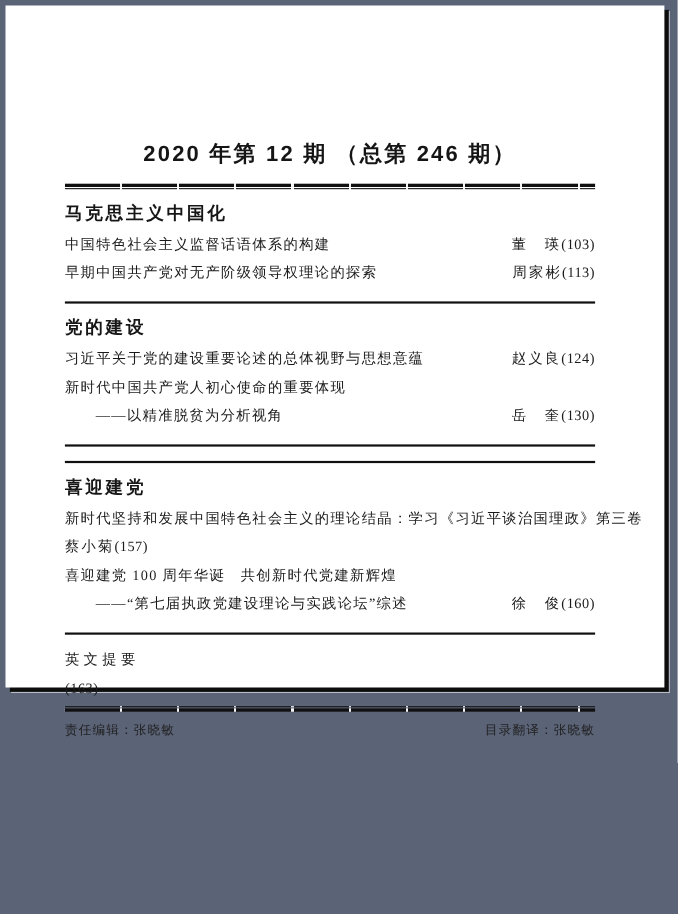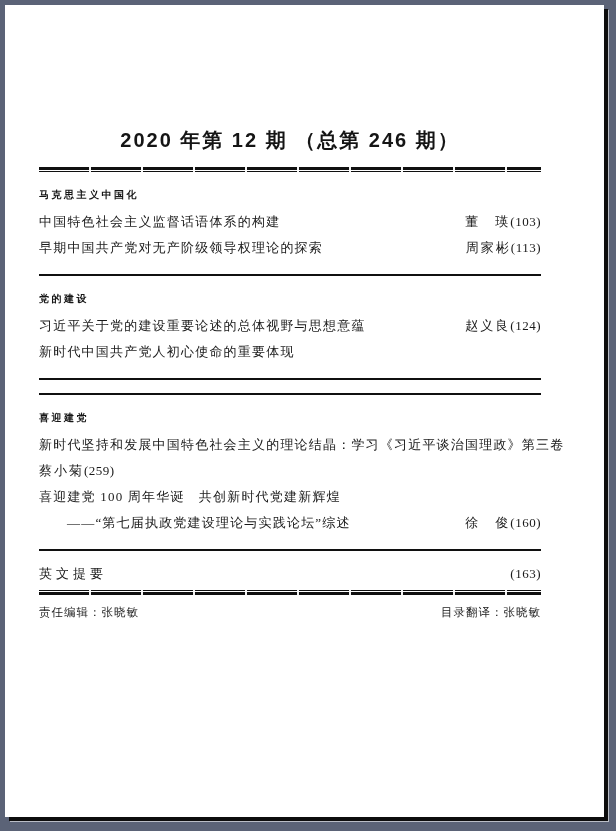--- a/index.html
+++ b/index.html
@@ -7,45 +7,45 @@
     width:616px;height:831px;
     background:#5b6377;
     position:relative;
     font-family:"Liberation Serif", serif;
     color:#1a1a1a;
     overflow:hidden;
   }
   .sheet{
     position:absolute;
     left:5px;top:5px;
-    width:599px;height:812px;
+    width:599px;height:620px;
     background:#ffffff;
     box-shadow:4px 4px 0 #0d0d0d, 5px 5px 0 #b9bdc6;
     box-sizing:border-box;
-    padding:120px 63px 0 34px;
+    padding:120px 63px 0 54px;
   }
   .issue-title{
     margin:0;
     font-family:"Liberation Sans", sans-serif;
     font-weight:600;
     font-size:20px;
     line-height:30px;
     text-align:center;
     letter-spacing:2px;
     color:#151515;
   }
   
   .rule{width:100%;}
   .rule .thick{height:3px;background:repeating-linear-gradient(to right,#101010 0 50px,#f5f5f5 50px 52px);}
   .rule .thin{height:1px;margin-top:1px;background:repeating-linear-gradient(to right,#101010 0 50px,#f5f5f5 50px 52px);}
   .rule-top{margin-top:12px;}
   .rule-bottom{margin-top:3px;}
   .section-heading{
     margin:13px 0 4px 0;
-    font-size:10px;
+    font-size:16px;
     font-weight:bold;
     line-height:20px;
     letter-spacing:2.5px;
     color:#161616;
   }
   .row{
     display:flex;
     justify-content:space-between;
     align-items:baseline;
     line-height:26px;
@@ -63,20 +63,21 @@
     background:#101010;
     margin:13px 0 0 0;
   }
   .abstract-row{
     margin-top:10px;
     display:flex;
     justify-content:space-between;
     align-items:baseline;
     line-height:26px;
     font-size:13px;
+    flex-direction:column;
   }
   .abstract-row .label{letter-spacing:4px;}
   .footer-row{
     margin-top:8px;
     display:flex;
     justify-content:space-between;
     line-height:18px;
     font-size:11.5px;
     letter-spacing:1px;
     color:#222222;
@@ -120,36 +121,43 @@
     <div class="row">
       <span class="article-title">习近平关于党的建设重要论述的总体视野与思想意蕴</span>
       <span class="byline">
         <span class="author">赵义良</span>
         <span class="pageno">(124)</span>
       </span>
     </div>
     <div class="row">
       <span class="article-title">新时代中国共产党人初心使命的重要体现</span>
     </div>
+    <div class="row">
+      <span class="article-title sub">——以精准脱贫为分析视角</span>
+      <span class="byline">
+        <span class="author">岳　奎</span>
+        <span class="pageno">(130)</span>
+      </span>
+    </div>
   </section>
 
   <hr class="sep">
 
 
   <hr class="sep">
 
   <section>
     <h2 class="section-heading">喜迎建党</h2>
     <div class="row">
       <span class="article-title">新时代坚持和发展中国特色社会主义的理论结晶：学习《习近平谈治国理政》第三卷</span>
     </div>
     <div class="row">
       <span class="byline">
         <span class="author">蔡小菊</span>
-        <span class="pageno">(259)</span>
+        <span class="pageno">(157)</span>
       </span>
     </div>
     <div class="row">
       <span class="article-title">喜迎建党 100 周年华诞　共创新时代党建新辉煌</span>
     </div>
     <div class="row">
       <span class="article-title sub">——“第七届执政党建设理论与实践论坛”综述</span>
       <span class="byline">
         <span class="author">徐　俊</span>
         <span class="pageno">(160)</span>

